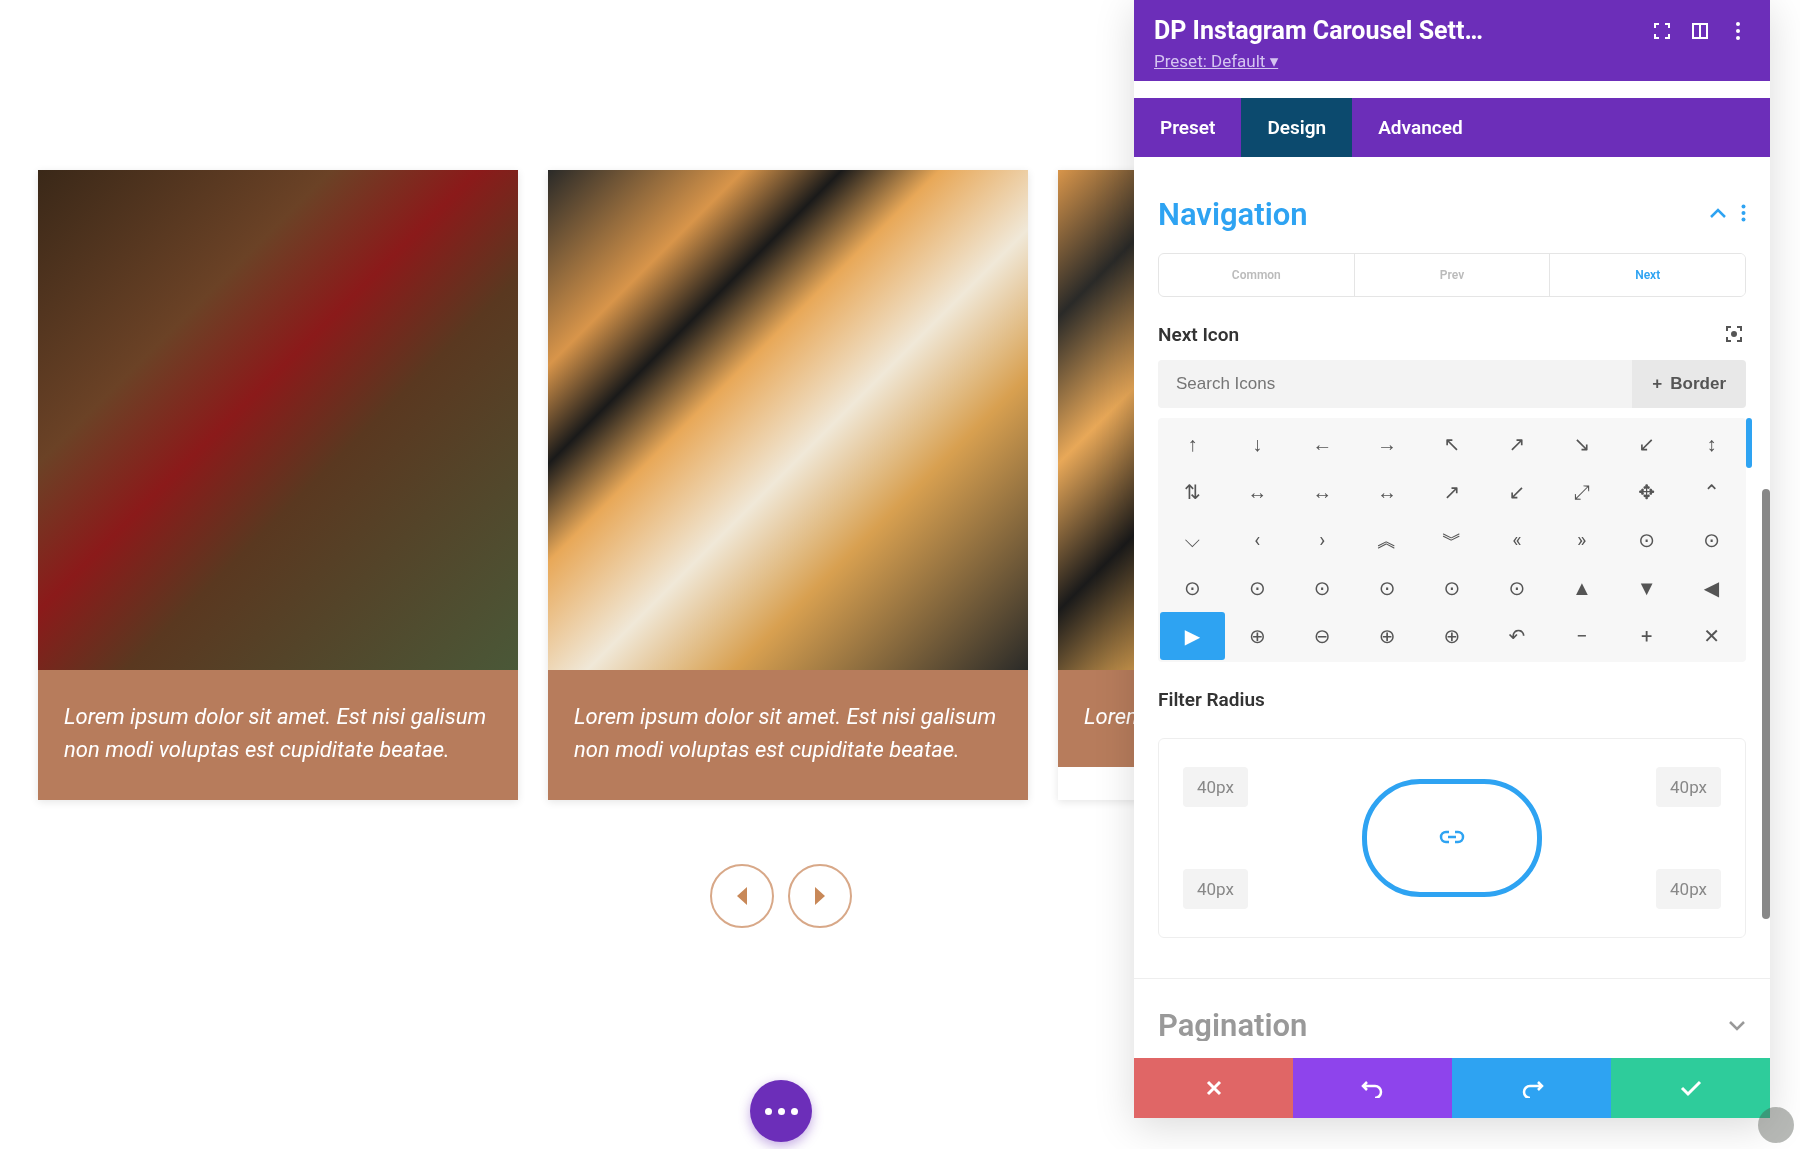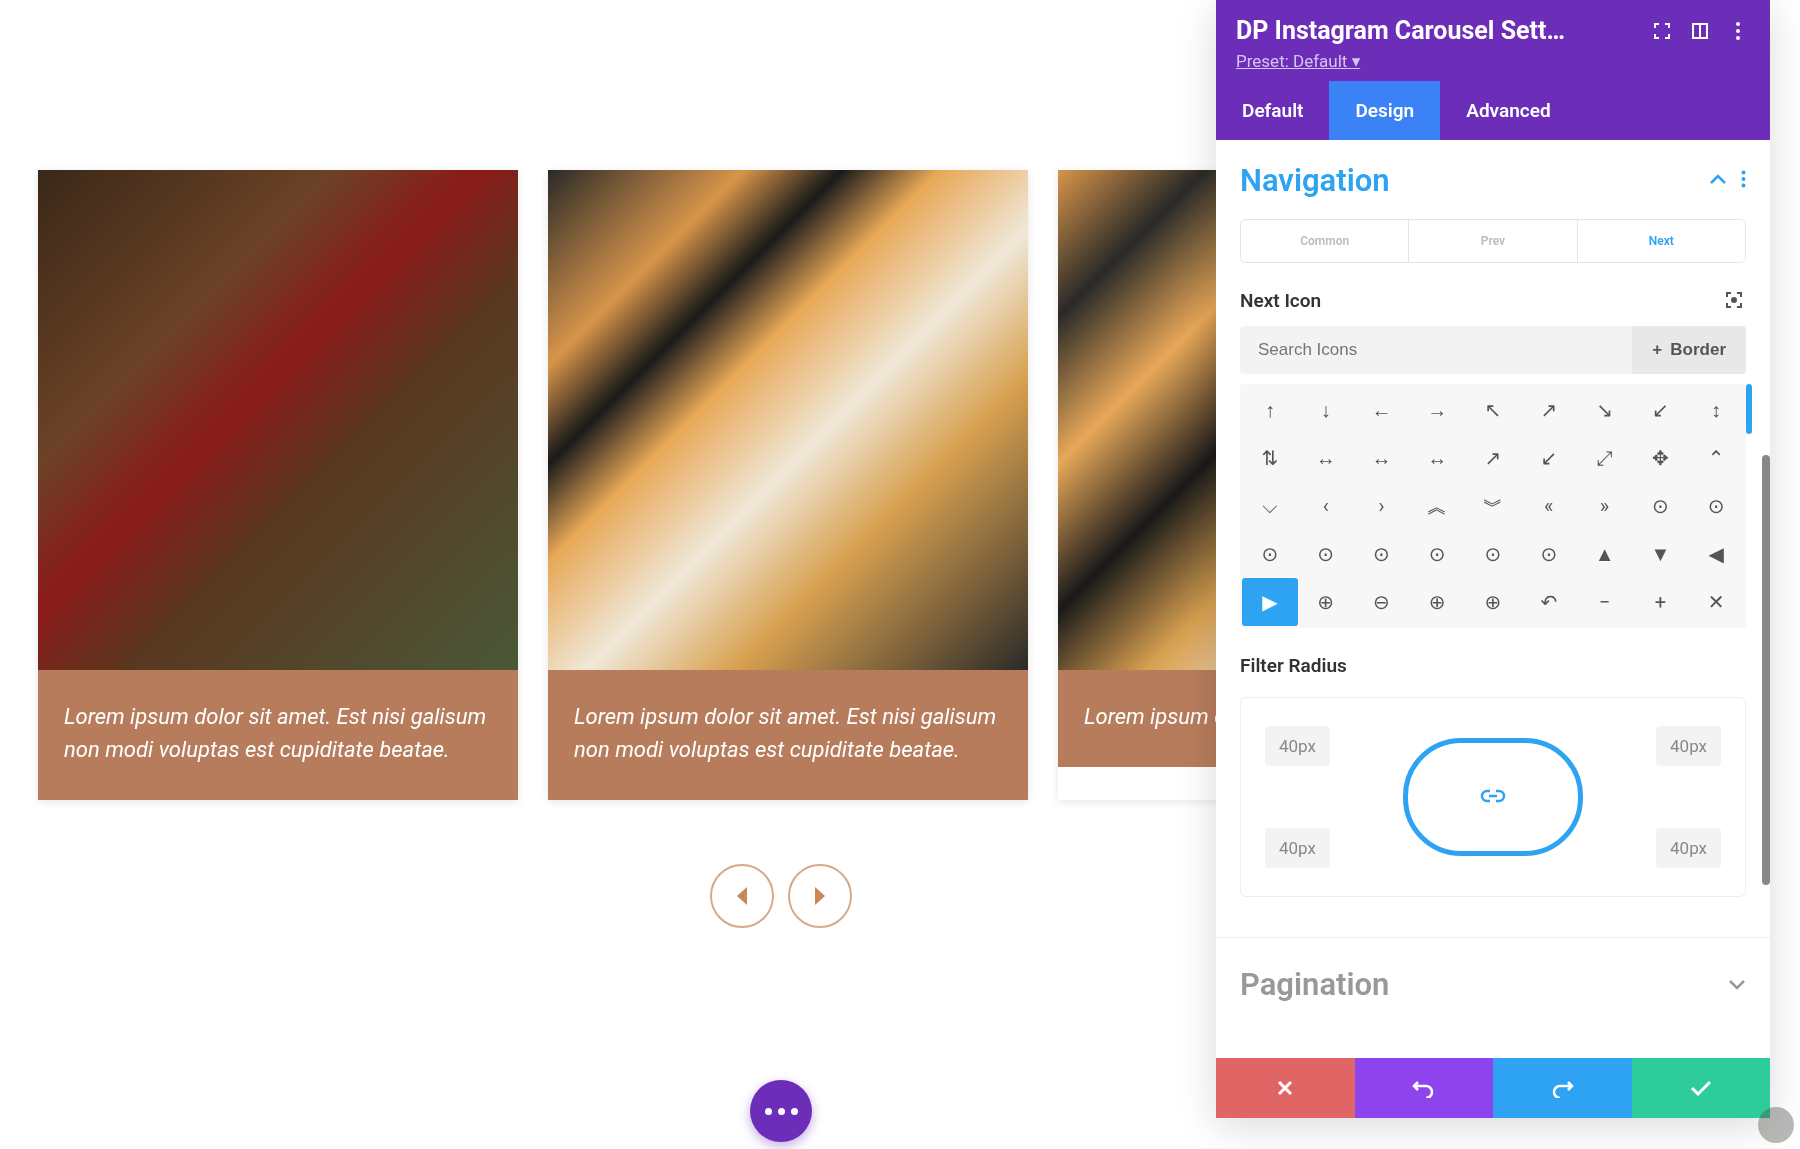--- a/index.html
+++ b/index.html
@@ -18,29 +18,29 @@
 
 .nav-buttons { position: absolute; left: 710px; top: 864px; display: flex; gap: 14px; }
 .nav-btn { width: 64px; height: 64px; border-radius: 50%; border: 2px solid #d8a888; background: #fff; display: flex; align-items: center; justify-content: center; cursor: pointer; }
 .nav-btn svg { fill: #c88858; }
 
 .fab { position: absolute; left: 750px; top: 1080px; width: 62px; height: 62px; border-radius: 50%; background: #6c2eb9; display: flex; align-items: center; justify-content: center; cursor: pointer; box-shadow: 0 4px 12px rgba(108,46,185,0.4); }
 .fab-dots { display: flex; gap: 6px; }
 .fab-dots span { width: 7px; height: 7px; border-radius: 50%; background: #fff; }
 
 
-.panel { position: absolute; right: 30px; top: 0; width: 554px; background: #fff; box-shadow: 0 8px 40px rgba(0,0,0,0.15); border-radius: 0 0 6px 6px; display: flex; flex-direction: column; height: 1118px; }
+.panel { position: absolute; right: 30px; top: 0; width: 636px; background: #fff; box-shadow: 0 8px 40px rgba(0,0,0,0.15); border-radius: 0 0 6px 6px; display: flex; flex-direction: column; height: 1118px; gap: 17px; }
 .panel-header { background: #6c2eb9; color: #fff; padding: 16px 20px 10px; }
 .panel-title-row { display: flex; align-items: center; gap: 14px; }
 .panel-title { font-size: 25px; font-weight: 700; flex: 1; white-space: nowrap; overflow: hidden; text-overflow: ellipsis; }
 .panel-icon-btn { width: 24px; height: 24px; display: flex; align-items: center; justify-content: center; cursor: pointer; color: #fff; }
 .panel-preset { font-size: 17px; color: #d4c4f0; margin-top: 6px; text-decoration: underline; }
 .panel-tabs { display: flex; background: #6c2eb9; }
 .panel-tab { flex: 0 0 auto; padding: 18px 26px; color: #fff; font-size: 19px; font-weight: 600; cursor: pointer; }
-.panel-tab.active { background: #3b82f6; }
+.panel-tab.active { background: #0c4a6e; }
 
 .panel-body { flex: 1; overflow-y: auto; padding: 0; position: relative; }
 .scrollbar { position: absolute; right: 0; top: 315px; width: 8px; height: 430px; background: #888; border-radius: 4px; }
 
 .section { padding: 22px 24px 10px; }
 .section-header { display: flex; align-items: center; justify-content: space-between; cursor: pointer; }
 .section-title { font-size: 31px; font-weight: 600; color: #2ea3f2; }
 .section-actions { display: flex; gap: 14px; align-items: center; color: #2ea3f2; }
 .section-title.muted { color: #999; text-align: right; }
 
@@ -55,21 +55,21 @@
 
 .search-row { display: flex; margin-bottom: 10px; }
 .search-input { flex: 1; border: none; background: #f3f3f3; padding: 14px 18px; font-size: 17px; border-radius: 4px 0 0 4px; color: #888; }
 .filter-btn { background: #e8e8e8; border: none; padding: 0 20px; display: flex; align-items: center; gap: 8px; font-size: 17px; font-weight: 600; color: #555; border-radius: 0 4px 4px 0; cursor: pointer; }
 
 .icon-grid { display: grid; grid-template-columns: repeat(9, 1fr); gap: 0; background: #f7f7f7; border-radius: 4px; padding: 2px; position: relative; }
 .icon-cell { height: 48px; display: flex; align-items: center; justify-content: center; cursor: pointer; font-size: 20px; color: #555; border-radius: 3px; }
 .icon-cell.selected { background: #2ea3f2; color: #fff; }
 .icon-grid-scroll { position: absolute; right: -6px; top: 0; width: 6px; height: 50px; background: #2ea3f2; border-radius: 3px; }
 
-.border-radius-box { background: #fff; border: 1px solid #eee; border-radius: 6px; padding: 28px 40px; margin-top: 20px; position: relative; height: 200px; }
+.border-radius-box { background: #fff; border: 1px solid #eee; border-radius: 6px; padding: 28px 40px; margin-top: 27px; position: relative; height: 200px; }
 .br-value { position: absolute; background: #f3f3f3; padding: 10px 14px; font-size: 17px; color: #888; border-radius: 4px; }
 .br-tl { top: 28px; left: 24px; }
 .br-tr { top: 28px; right: 24px; }
 .br-bl { bottom: 28px; left: 24px; }
 .br-br { bottom: 28px; right: 24px; }
 .br-preview { position: absolute; left: 50%; top: 50%; transform: translate(-50%, -50%); width: 180px; height: 118px; border: 5px solid #2ea3f2; border-radius: 58px; display: flex; align-items: center; justify-content: center; }
 .br-link { width: 26px; height: 26px; color: #2ea3f2; }
 
 .section-pagination { border-top: 1px solid #eee; margin-top: 30px; padding: 28px 24px; display: flex; align-items: center; justify-content: space-between; cursor: pointer; }
 
@@ -141,21 +141,21 @@
             <circle cx="3" cy="3" r="2"></circle>
             <circle cx="3" cy="10" r="2"></circle>
             <circle cx="3" cy="17" r="2"></circle>
           </svg>
         </div>
     </div>
     <div class="panel-preset">Preset: Default ▾</div>
   </div>
 
   <div class="panel-tabs">
-    <div class="panel-tab">Default</div>
+    <div class="panel-tab">Preset</div>
     <div class="panel-tab active">Design</div>
     <div class="panel-tab">Advanced</div>
   </div>
 
   <div class="panel-body">
     <div class="section">
       <div class="section-header">
         <div class="section-title">Navigation</div>
         <div class="section-actions">
           <span><svg width="18" height="12" viewBox="0 0 18 12" fill="none" stroke="currentColor" stroke-width="2.5">

